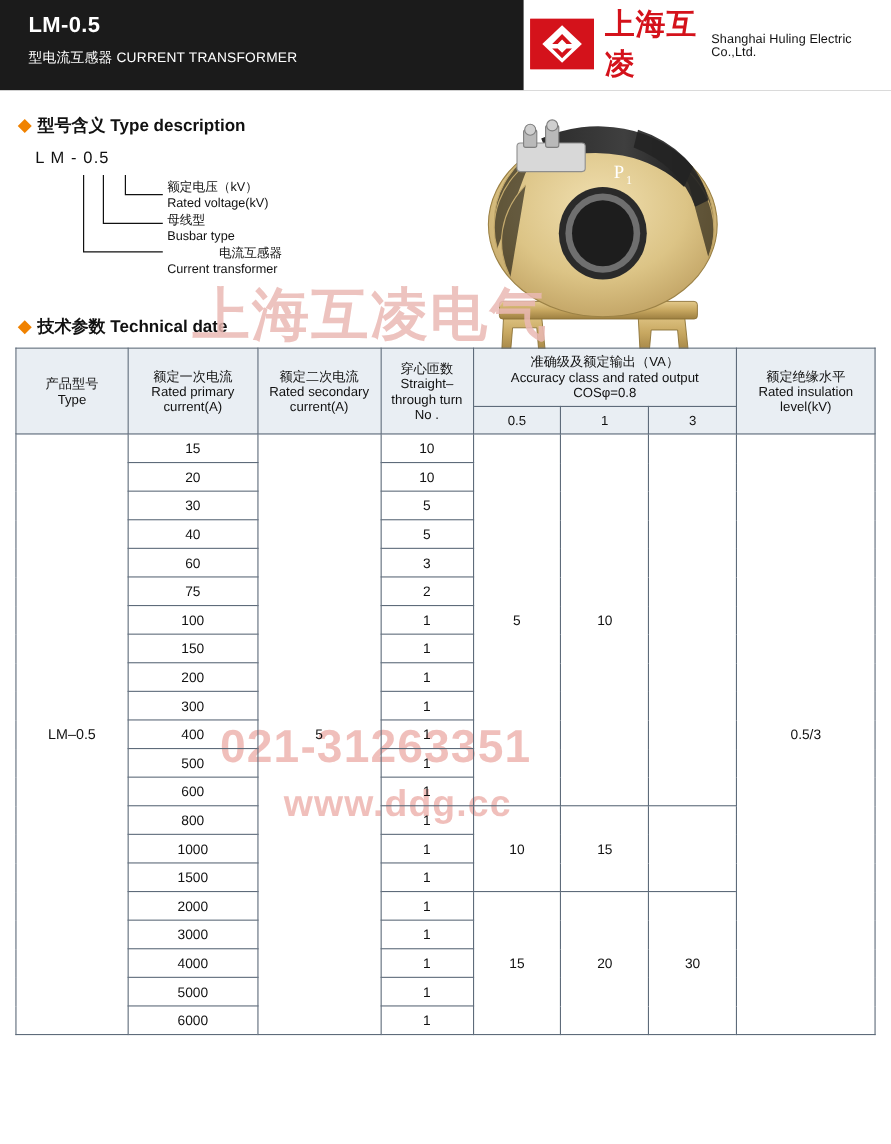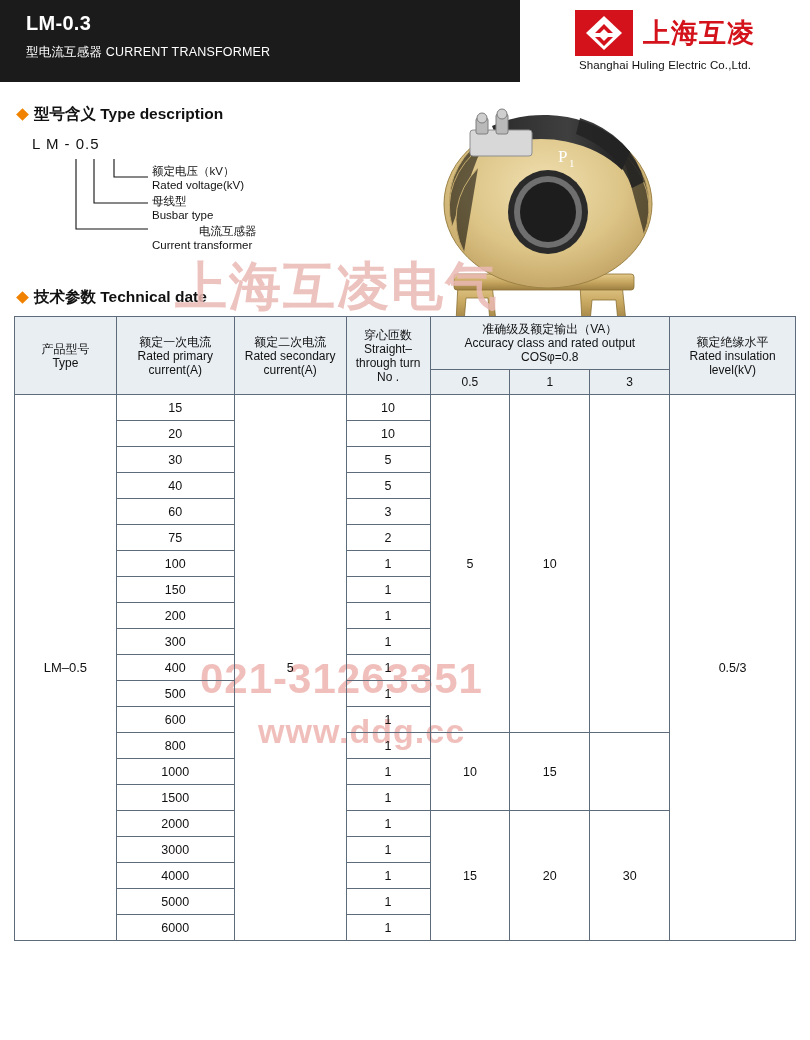--- a/index.html
+++ b/index.html
@@ -32,25 +32,25 @@
     font-weight: bold;
     letter-spacing: 0.3px;
     line-height: 1.1;
   }
   .header-sub {
     margin-top: 10px;
     font-size: 12.5px;
     letter-spacing: 0.2px;
   }
   .header-right {
-    width: 290px;
+    width: 334px;
     background: #ffffff;
     margin: 0;
     display: flex;
-    flex-direction: column;
+    flex-direction: row;
     justify-content: center;
     align-items: center;
     padding: 4px 6px 6px 6px;
   }
   .brand-row {
     display: flex;
     align-items: center;
     gap: 10px;
   }
   .brand-mark {
@@ -187,21 +187,21 @@
   .cell-type { font-size: 13px; }
   .row-h { height: 26px; }
   td.num { font-size: 12.5px; }
   td.big { font-size: 12.5px; }
 </style>
 </head>
 <body>
 
 <div class="header">
   <div class="header-left">
-    <div class="header-title">LM-0.3</div>
+    <div class="header-title">LM-0.5</div>
     <div class="header-sub">型电流互感器 CURRENT TRANSFORMER</div>
   </div>
   <div class="header-right">
     <div class="brand-row">
       <span class="brand-mark">
         <svg width="58" height="46" viewBox="0 0 58 46">
           <rect x="0" y="0" width="58" height="46" fill="#d4121b"></rect>
           <polygon points="29,6 47,23 29,40 11,23" fill="#ffffff"></polygon>
           <path d="M20 23 L29 14 L38 23 L33 23 L29 19 L25 23 Z" fill="#d4121b"></path>
           <path d="M20 27 L29 36 L38 27 L33 27 L29 31 L25 27 Z" fill="#d4121b"></path>

